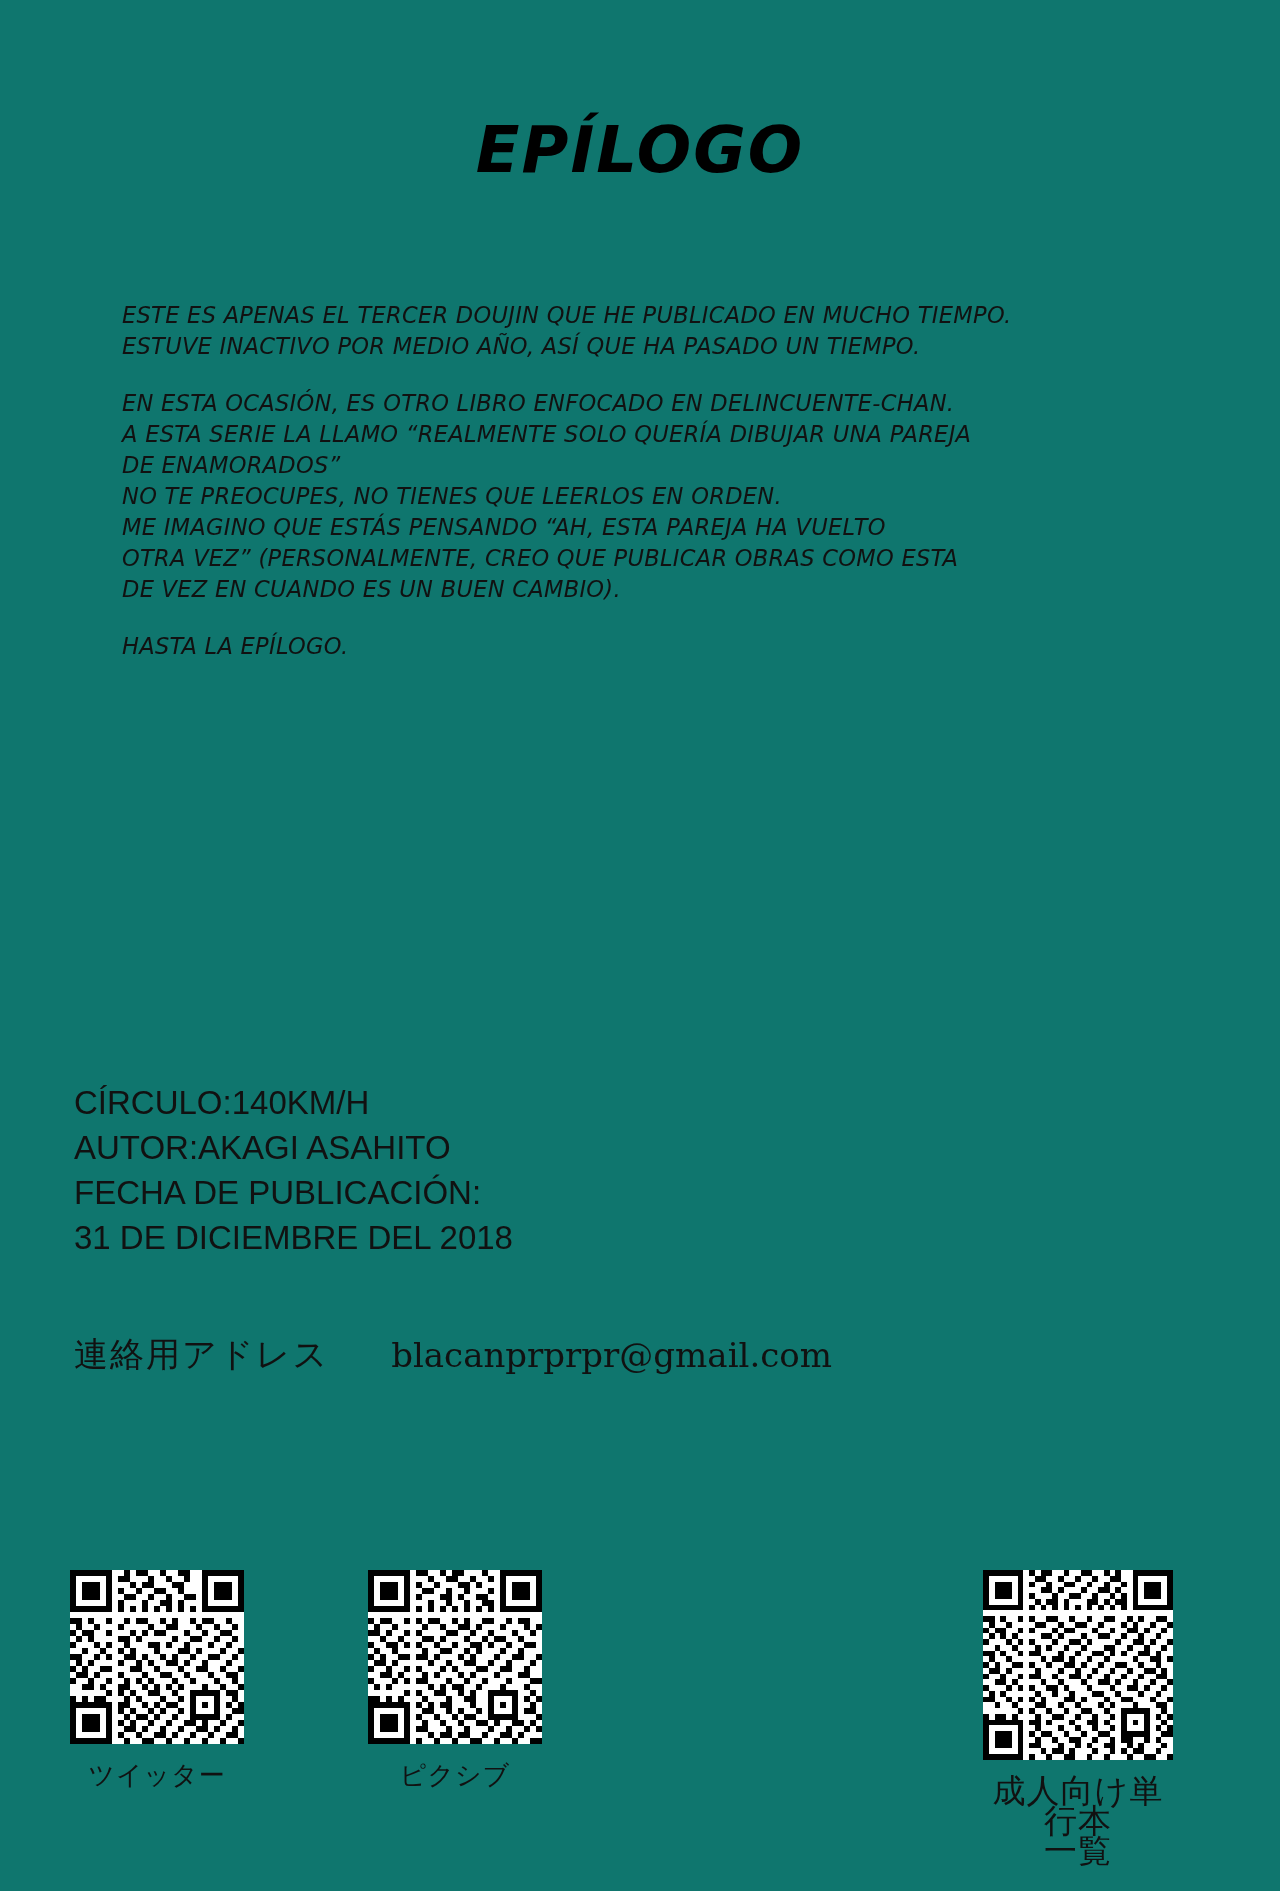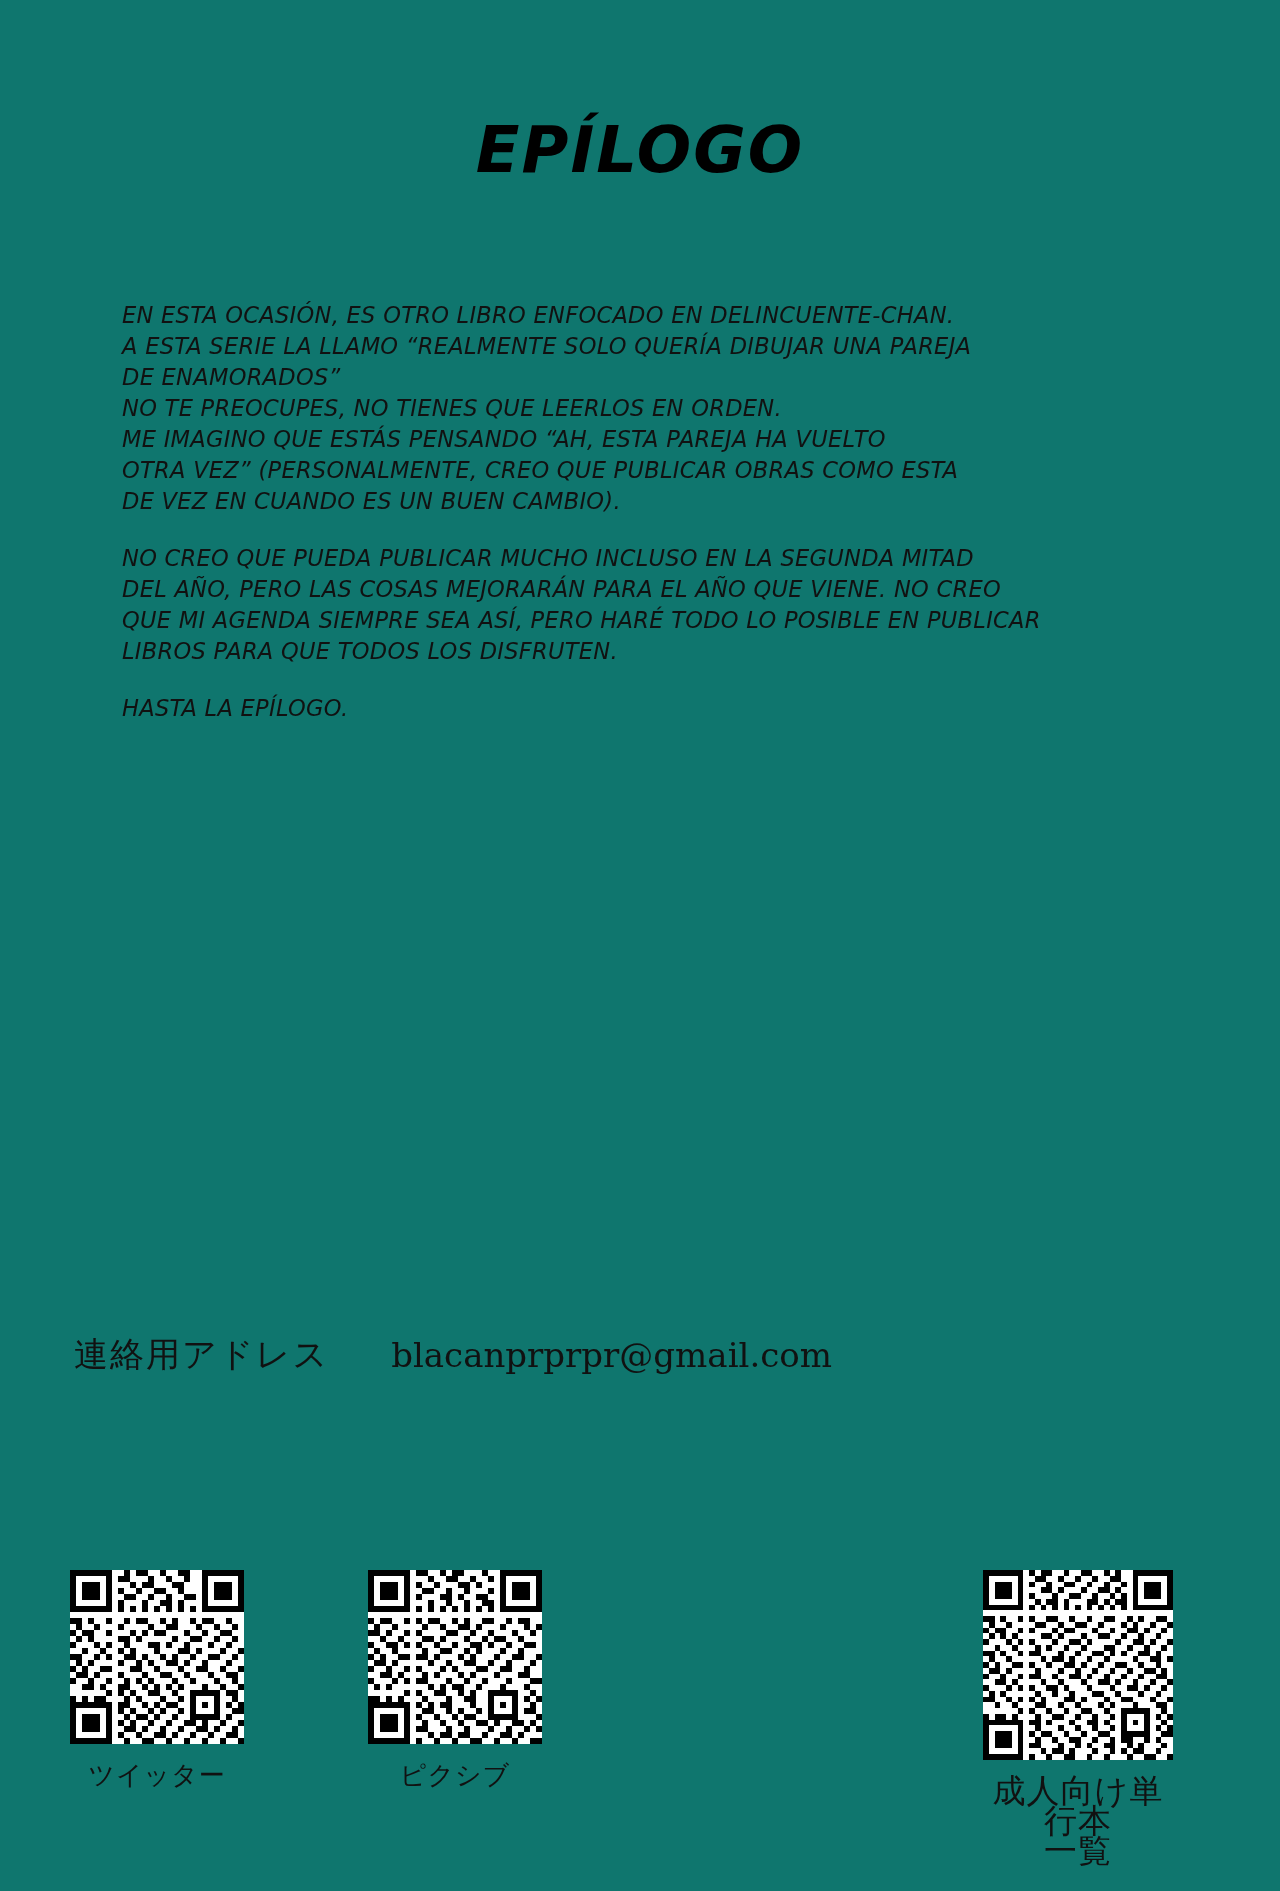--- a/index.html
+++ b/index.html
@@ -131,34 +131,36 @@
   .qr-item.c .qr-caption { font-size: 33px; }
 </style>
 </head>
 <body>
 
 <div class="page">
 
   <div class="title">EPÍLOGO</div>
 
   <div class="afterword">
+    <p>ESTE ES APENAS EL TERCER DOUJIN QUE HE PUBLICADO EN MUCHO TIEMPO.
+ESTUVE INACTIVO POR MEDIO AÑO, ASÍ QUE HA PASADO UN TIEMPO.</p>
     <p>EN ESTA OCASIÓN, ES OTRO LIBRO ENFOCADO EN DELINCUENTE-CHAN.
 A ESTA SERIE LA LLAMO “REALMENTE SOLO QUERÍA DIBUJAR UNA PAREJA
 DE ENAMORADOS”
 NO TE PREOCUPES, NO TIENES QUE LEERLOS EN ORDEN.
 ME IMAGINO QUE ESTÁS PENSANDO “AH, ESTA PAREJA HA VUELTO
 OTRA VEZ” (PERSONALMENTE, CREO QUE PUBLICAR OBRAS COMO ESTA
 DE VEZ EN CUANDO ES UN BUEN CAMBIO).</p>
-    <p>NO CREO QUE PUEDA PUBLICAR MUCHO INCLUSO EN LA SEGUNDA MITAD
-DEL AÑO, PERO LAS COSAS MEJORARÁN PARA EL AÑO QUE VIENE. NO CREO
-QUE MI AGENDA SIEMPRE SEA ASÍ, PERO HARÉ TODO LO POSIBLE EN PUBLICAR
-LIBROS PARA QUE TODOS LOS DISFRUTEN.</p>
     <p>HASTA LA EPÍLOGO.</p>
   </div>
 
+  <div class="credits">CÍRCULO:140KM/H
+AUTOR:AKAGI ASAHITO
+FECHA DE PUBLICACIÓN:
+31 DE DICIEMBRE DEL 2018</div>
 
   <div class="contact">
     <span class="label">連絡用アドレス</span>
     <span class="email">blacanprprpr@gmail.com</span>
   </div>
 
   <div class="qr-row">
 
     <div class="qr-item a">
       <svg class="qr" viewBox="0 0 29 29" shape-rendering="crispEdges">

